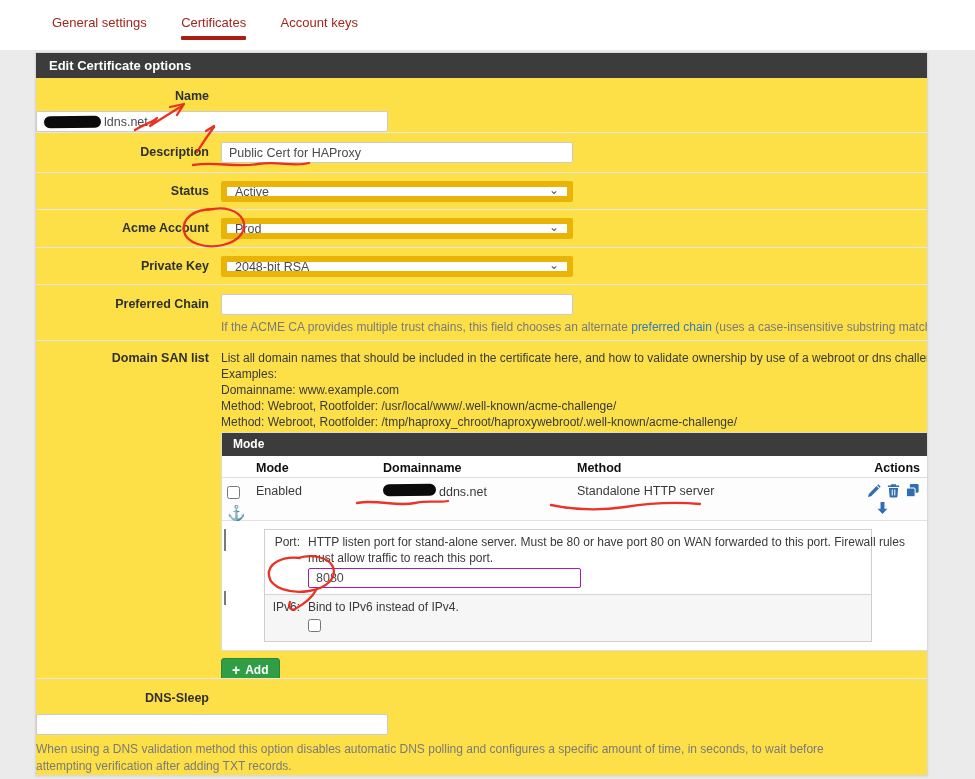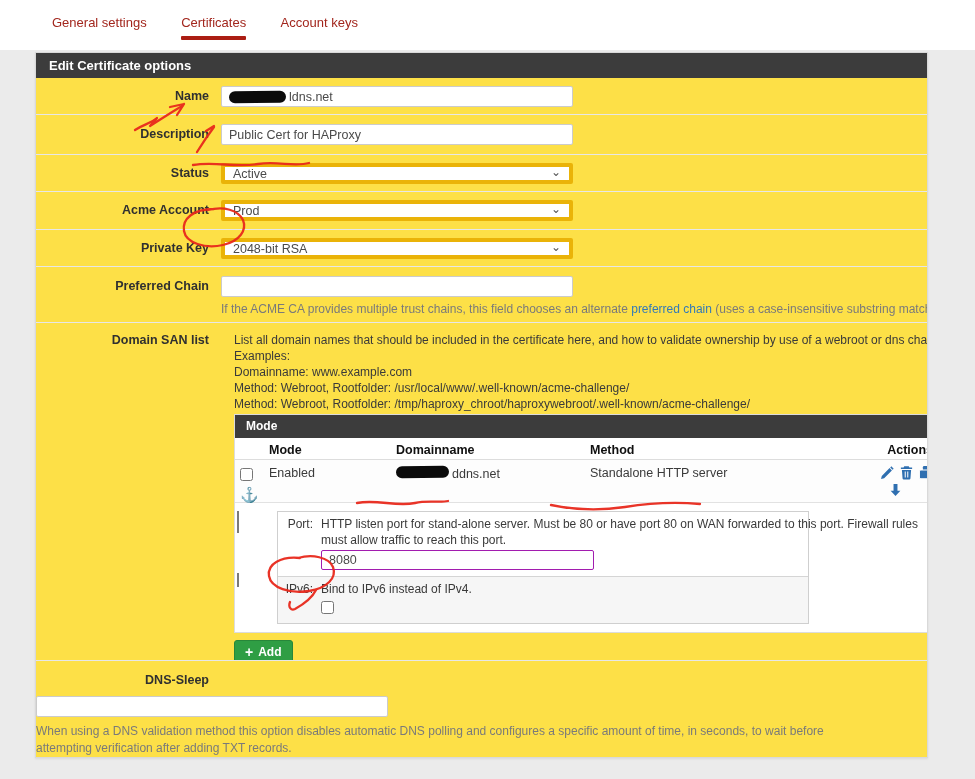--- a/index.html
+++ b/index.html
@@ -14,34 +14,34 @@
         color:#a2261d; cursor:pointer; text-decoration:none; }
   .tab .tab-label{ display:inline-block; }
   .tab.active::after{ content:""; display:block; height:4px; background:#ab1d13;
         margin-top:6px; border-radius:1px; }
   
   .panel{ position:absolute; left:35px; top:52px; width:893px; background:#fde047;
           border:1px solid #d9d9d9; box-shadow:0 1px 2px rgba(0,0,0,.08); }
   .panel-head{ height:25px; background:#3c3c3c; color:#fff; font-size:13px; font-weight:bold;
           line-height:25px; padding-left:13px; }
   .group{ display:flex; border-bottom:1px solid #e7e7e7; overflow:hidden; }
-  .g-name{height:37px;} .g-desc{height:40px;} .g-status{height:37px;} .g-acme{height:38px;}
-  .g-priv{height:37px;} .g-pref{height:56px;} .g-san{height:338px;gap:13px;} .g-dns{height:96px; border-bottom:none;flex-direction:column;}
+  .g-name{height:55px;flex-direction:column;} .g-desc{height:40px;} .g-status{height:37px;} .g-acme{height:38px;}
+  .g-priv{height:37px;} .g-pref{height:56px;} .g-san{height:338px;} .g-dns{height:96px; border-bottom:none;flex-direction:column;}
   .lbl{ width:185px; min-width:185px; text-align:right; padding:11px 12px 0 0;
         font-size:12.5px; font-weight:bold; color:#303030; }
   .ctl{ flex:1; min-width:0; overflow:hidden; padding-top:8px; }
   .g-desc .ctl,.g-pref .ctl,.g-dns .ctl,.g-san .ctl{ padding-top:9px; }
   .lbl.tight{ padding-top:12px; } .g-san .lbl{ padding-top:10px; }
   .textbox, .fakebox{
     width:352px; height:21px; border:1px solid #cbcbcb; border-radius:2px; background:#fff;
     font-family:"Liberation Sans",sans-serif; font-size:12.5px; color:#4a4a4a; padding:0 7px;
   }
   .fakebox{ display:flex; align-items:center; }
   .selectbox{
-    width:352px; height:21px; border:4px solid #eab308; border-radius:2px; background:#fff;
+    width:352px; height:21px; border:6px solid #eab308; border-radius:2px; background:#fff;
     display:flex; align-items:center; justify-content:space-between; padding:0 8px;
     font-size:12.5px; color:#4a4a4a; cursor:default;
   }
   .chev{ font-size:12px; color:#555; line-height:10px; transform:translateY(-2px); }
   .help{ margin-top:5px; font-size:12px; color:#7a7a7a; white-space:nowrap; }
   .help a{ color:#337ab7; text-decoration:none; }
   .redact{ display:inline-block; width:57px; height:12px; background:#0b0b0b;
            border-radius:7px; margin-right:3px; transform:rotate(-.6deg); }
   .redact.small{ width:53px; }
   
@@ -61,21 +61,21 @@
   .anchor{ color:#2f6fb0; font-size:15px; line-height:15px; margin-top:3px; display:inline-block; cursor:grab; }
   .c-act{ display:flex; flex-direction:column; align-items:flex-end; padding:5px 7px 0 0; }
   .icorow{ display:flex; gap:4px; }
   .ico{ width:15px; height:15px; cursor:pointer; }
   .ico svg{ width:15px; height:15px; display:block; }
   .downrow{ width:100%; padding-left:18px; margin-top:2px; }
   
   .tbl-exp{ position:relative; padding:8px 10px 8px 42px; background:#fff; }
   .caret-mark{ position:absolute; width:2px; background:#7a7a7a; left:2px; }
   .cm1{ top:8px; height:22px; } .cm2{ top:70px; height:14px; }
-  .subbox{ width:532px; border:1px solid #cfcfcf; }
+  .subbox{ width:608px; border:1px solid #cfcfcf; }
   .sec{ display:flex; padding:5px 10px 6px 0; background:#fff; }
   .sec.alt{ background:#f6f6f6; border-top:1px solid #d5d5d5; padding-bottom:5px; }
   .sec .slbl{ width:43px; min-width:43px; text-align:right; padding-right:8px;
               font-size:12px; color:#3a3a3a; }
   .sec .sctl{ flex:1; min-width:0; }
   .sdesc{ font-size:12px; color:#3a3a3a; line-height:15.5px; white-space:nowrap; }
   .port-input{ width:273px; height:20px; border:1px solid #a21caf; border-radius:2px;
                font-family:"Liberation Sans",sans-serif; font-size:12.5px; color:#4a4a4a;
                padding:0 7px; margin-top:2px; }
   .ipv6-cb{ width:13px; height:13px; margin-top:3px; }

